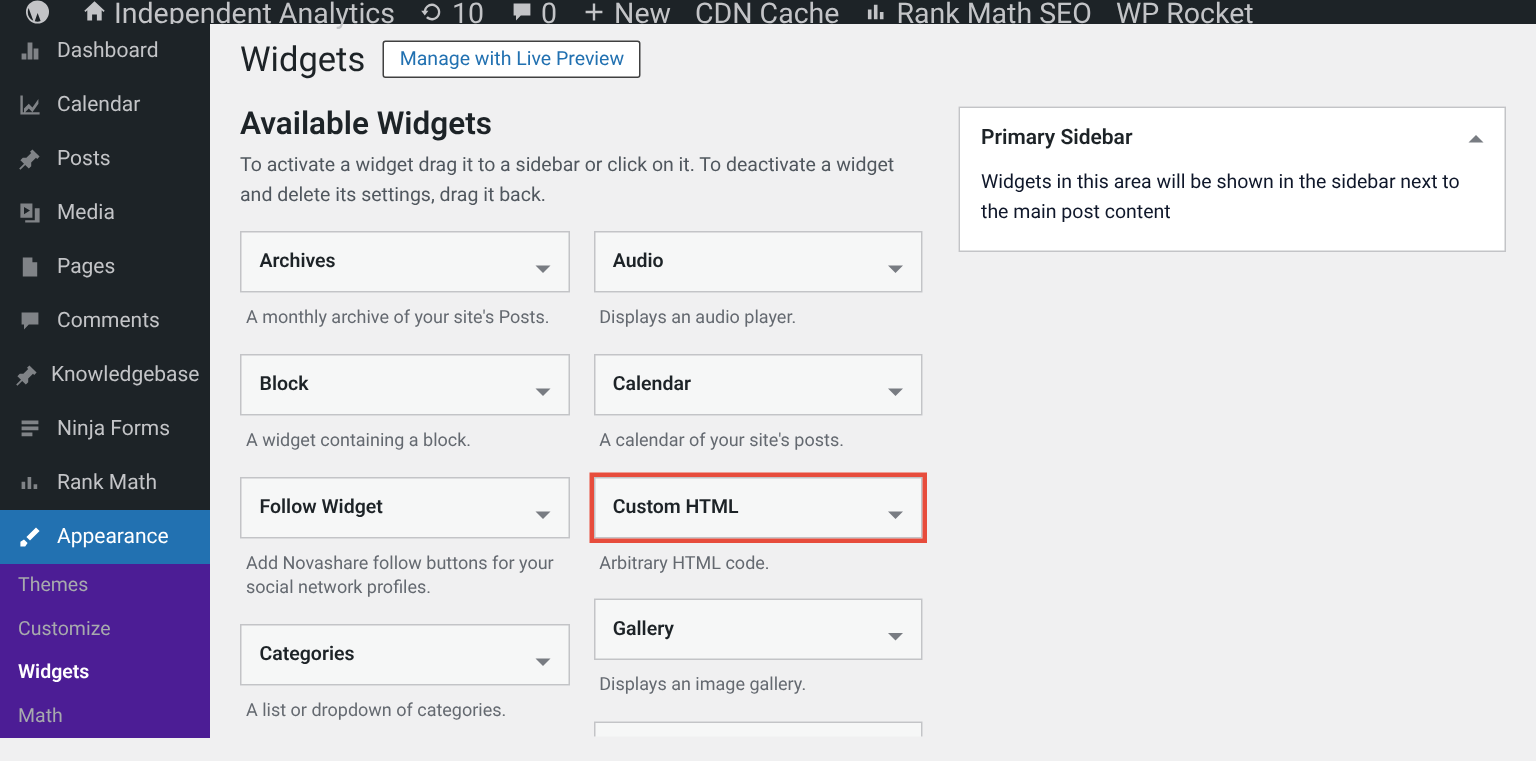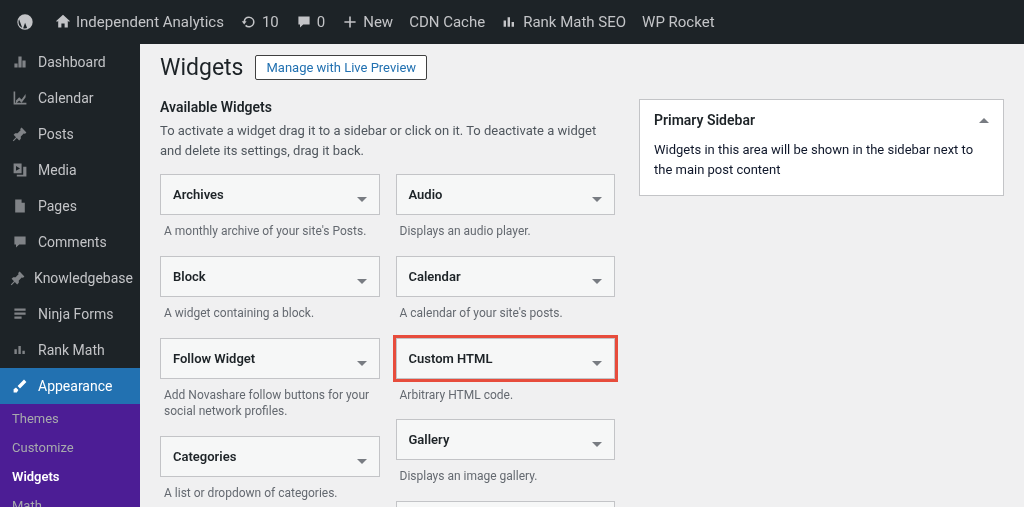--- a/index.html
+++ b/index.html
@@ -1,37 +1,37 @@
 <!DOCTYPE html>
 <html><head>
 <meta charset="utf-8">
 <style>
 *{box-sizing:border-box;margin:0;padding:0;font-family:-apple-system,BlinkMacSystemFont,"Segoe UI",Roboto,sans-serif}
 body{width:1024px;height:507px;overflow:hidden;background:#f0f0f1}
-.toolbar{background:#1d2327;color:#c3c4c7;height:44px;display:flex;align-items:center;font-size:15px;padding:0 8px}
+.toolbar{background:#1d2327;color:#c3c4c7;height:16px;display:flex;align-items:center;font-size:19px;padding:0 8px}
 .tb-item{display:flex;align-items:center;padding:0 8px;height:32px;cursor:pointer}
 .tb-icon{display:inline-flex;align-items:center;justify-content:center;width:18px;height:18px;margin-right:4px}
 .layout{display:flex;height:475px}
 .sidemenu{width:140px;background:#1d2327;color:#c3c4c7;font-size:14px;flex-shrink:0}
 .menu-item{display:flex;align-items:center;padding:8px 10px;cursor:pointer}
 .menu-item.active{background:#2271b1;color:#fff;position:relative}
 .menu-item.active::after{content:"";position:absolute;right:-8px;top:50%;margin-top:-8px;border:8px solid transparent;border-right-color:#f0f0f1}
 .menu-icon{width:20px;height:20px;margin-right:8px;display:inline-flex;align-items:center;justify-content:center;opacity:.6}
 .menu-item.active .menu-icon{opacity:1}
 .submenu{background:#4c1d95}
 .sub-item{padding:7px 12px;font-size:13px;color:#a7aaad;cursor:pointer}
 .sub-item.current{color:#fff;font-weight:600}
 .content{flex:1;padding:10px 20px 0 20px;overflow:hidden}
 .page-header{display:flex;align-items:center;margin-bottom:18px}
 .page-title{font-size:23px;font-weight:400;color:#1d2327;margin-right:12px}
 .btn-outline{border:1px solid #404040;color:#2271b1;background:#fff;padding:4px 10px;font-size:13px;cursor:pointer;border-radius:2px}
 .cols{display:flex;gap:24px}
 .col-left{width:455px}
 .col-right{flex:1}
-h2.sub{font-size:14px;font-weight:600;color:#1d2327;margin-bottom:6px}
+h2.sub{font-size:21px;font-weight:600;color:#1d2327;margin-bottom:6px}
 .helptext{font-size:13px;color:#50575e;line-height:1.5;margin-bottom:14px}
 .widget-grid{display:flex;gap:16px}
 .widget-col{flex:1;display:flex;flex-direction:column;gap:8px}
 .widget-block{margin-bottom:4px}
 .widget-box{background:#f6f7f7;border:1px solid #c3c4c7;padding:12px;display:flex;justify-content:space-between;align-items:flex-end;cursor:pointer}
 .widget-box.hl{outline:3px solid #e74c3c;outline-offset:0}
 .widget-title{font-size:13px;font-weight:600;color:#1d2327}
 .caret{width:0;height:0;border-left:5px solid transparent;border-right:5px solid transparent;border-top:5px solid #787c82}
 .widget-desc{font-size:12px;color:#646970;padding:8px 4px 4px;line-height:1.4}
 .sidebar-area{background:#fff;border:1px solid #c3c4c7}

